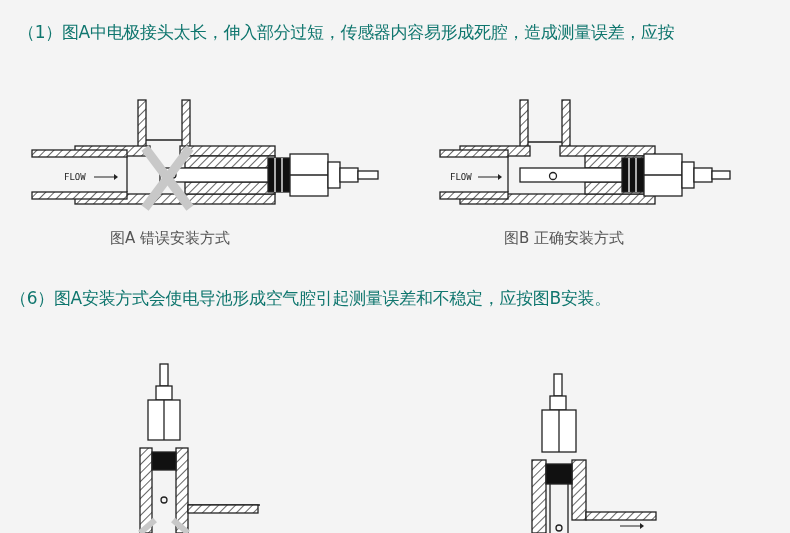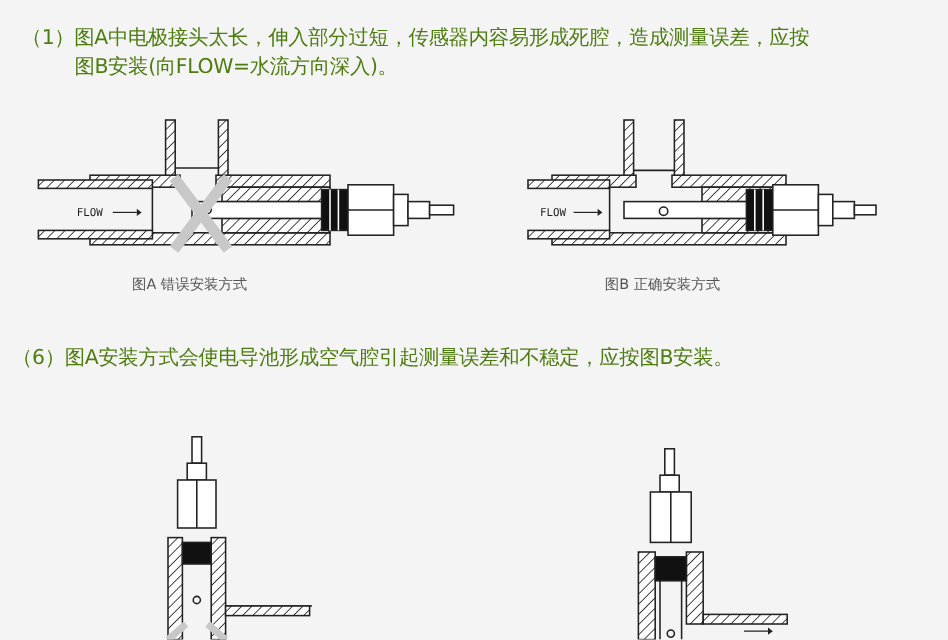--- a/index.html
+++ b/index.html
@@ -1,31 +1,30 @@
 <!DOCTYPE html>
 <html><head>
 <meta charset="utf-8">
 <style>
   html,body{margin:0;padding:0;}
   body{width:790px;height:533px;background:#f4f4f4;overflow:hidden;position:relative;font-family:"DejaVu Sans","Liberation Sans",sans-serif;color:#333;}
-  .para{position:absolute;font-size:17px;line-height:24px;color:#4d7c0f;letter-spacing:-0.3px;}
+  .para{position:absolute;font-size:17px;line-height:24px;color:#0f766e;letter-spacing:-0.3px;}
   #p1{left:18px;top:20px;width:770px;}
   #p1 .l2{display:block;padding-left:44px;}
   #p2{left:10px;top:286px;width:770px;}
-  .caption{position:absolute;font-size:12px;color:#555;}
+  .caption{position:absolute;font-size:15px;color:#555;}
   svg{position:absolute;overflow:visible;}
 </style>
 </head>
 <body>
 
 
 
 <div id="p1" class="para">
   <span>（1）图A中电极接头太长，伸入部分过短，传感器内容易形成死腔，造成测量误差，应按</span>
-  <span class="l2">图B安装(向FLOW=水流方向深入)。</span>
 </div>
 
 <defs></defs>
 <svg width="0" height="0" style="position:absolute">
   <defs>
     <pattern id="hatch" width="6" height="6" patternUnits="userSpaceOnUse" patternTransform="rotate(45)">
       <rect width="6" height="6" fill="#fff"></rect>
       <line x1="0" y1="0" x2="0" y2="6" stroke="#222" stroke-width="1.4"></line>
     </pattern>
   </defs>

